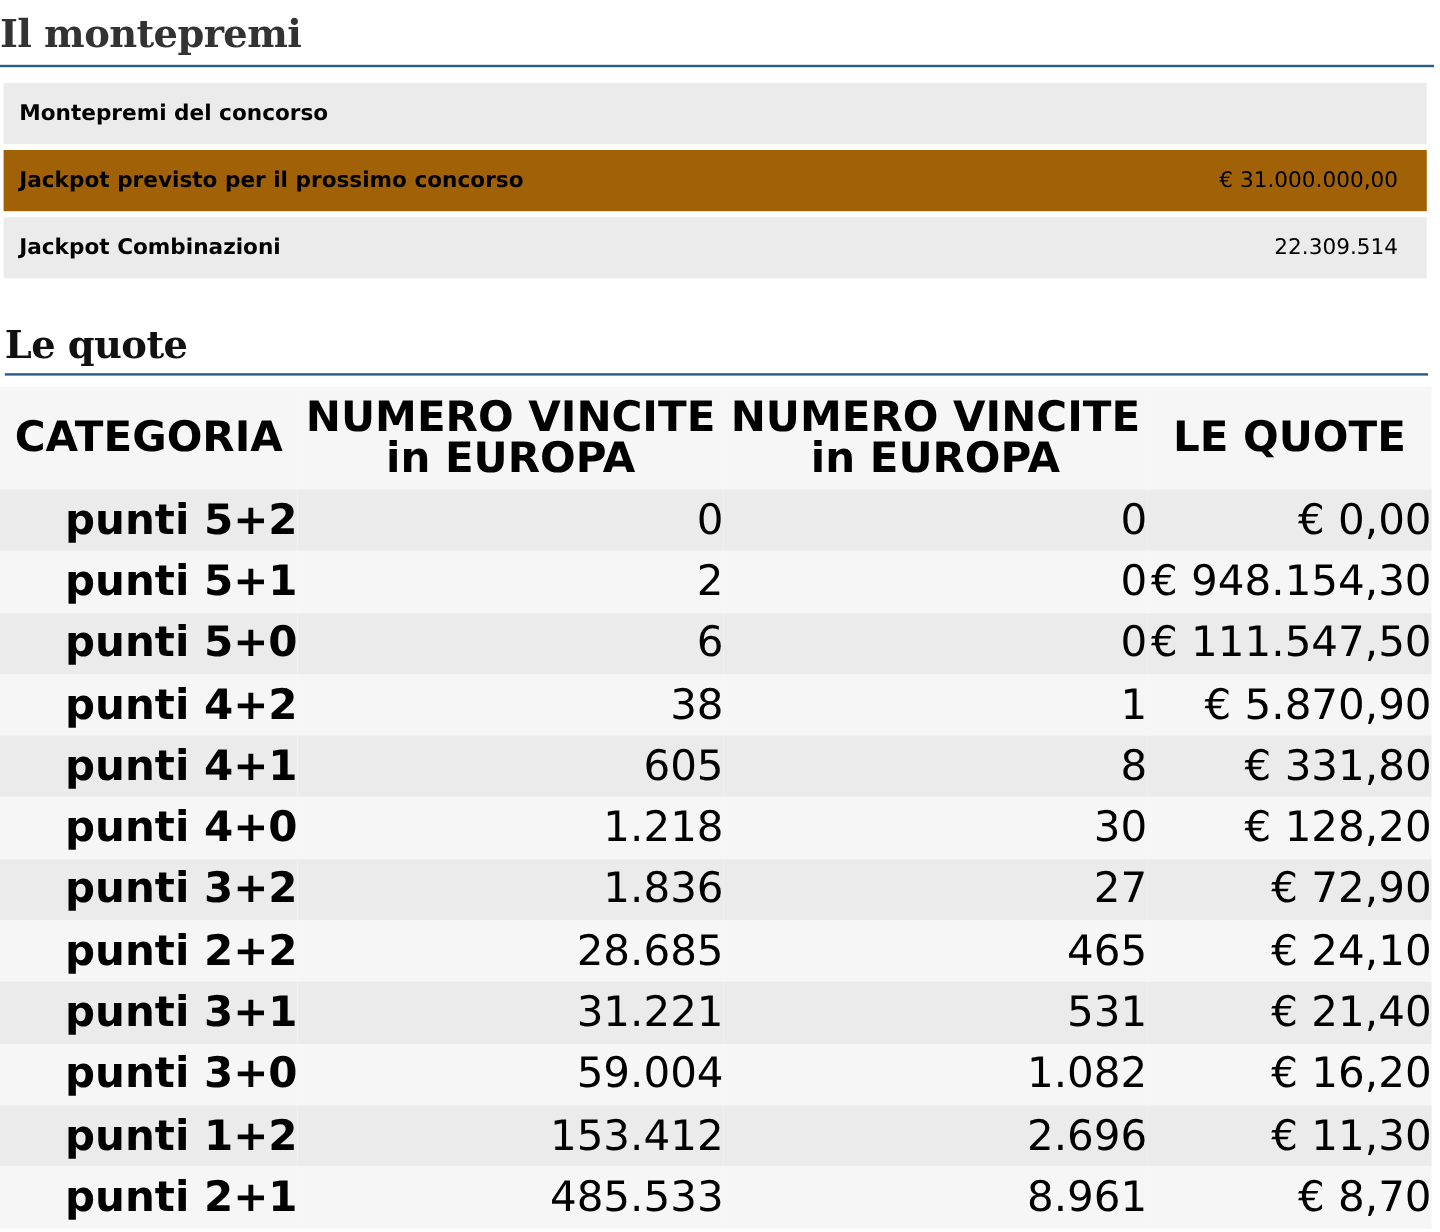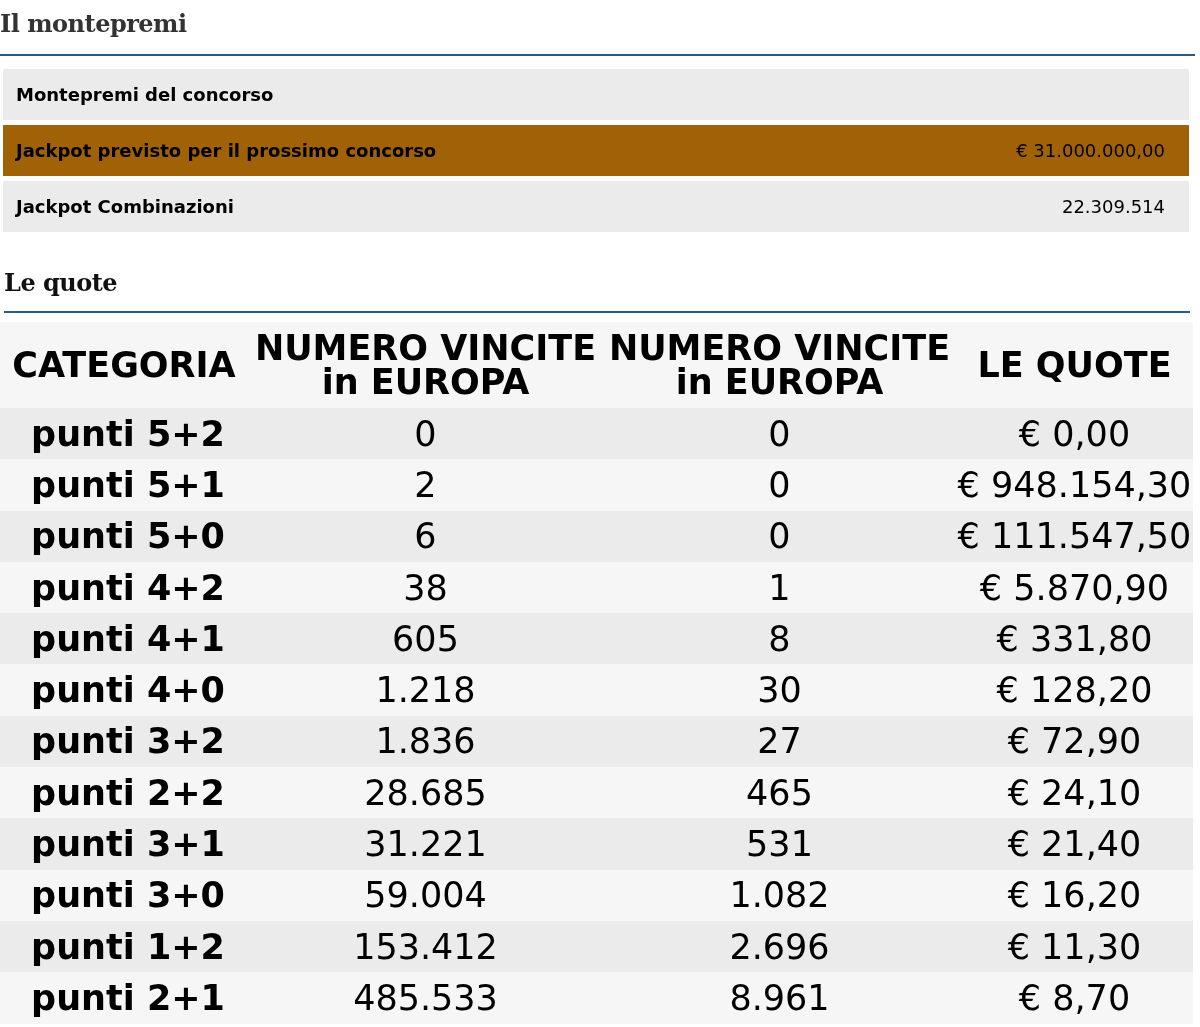--- a/index.html
+++ b/index.html
@@ -6,21 +6,21 @@
     body {
       width: 1200px;
       height: 1027px;
       overflow: hidden;
       position: relative;
       font-family: "DejaVu Sans", sans-serif;
       color: #000;
     }
     .section-title {
       font-family: "DejaVu Serif", "Liberation Serif", serif;
-      font-size: 24px;
+      font-size: 32px;
       color: #333;
       margin: 0;
       line-height: 1;
       letter-spacing: -0.5px;
     }
     .title-1 { position: absolute; left: 0; top: 12px; }
     .rule-1 { position: absolute; left: 0; top: 54px; width: 1195px; height: 2px; background: #2b5a84; }
     .title-2 { position: absolute; left: 4px; top: 271px; color: #111; }
     .rule-2 { position: absolute; left: 4px; top: 311px; width: 1186px; height: 2px; background: #2b5a84; }
 
@@ -54,21 +54,21 @@
     .quote-table thead tr { background: #f6f6f6; height: 86px; }
     .quote-table th {
       font-weight: bold;
       text-align: center;
       line-height: 34px;
       padding: 0;
     }
     .quote-table tbody tr { height: 51.3px; }
     .quote-table tbody tr:nth-child(odd) { background: #ebebeb; }
     .quote-table tbody tr:nth-child(even) { background: #f6f6f6; }
-    .quote-table td { padding: 0; text-align: center; }
+    .quote-table td { padding: 0; text-align: right; }
     .quote-table td.cat { font-weight: bold; padding-left: 8px; width: 240px; }
     .quote-table td.eu { width: 355px; }
     .quote-table td.it { width: 353px; }
     .th-cat { width: 240px; }
     .th-eu { width: 355px; }
     .th-it { width: 353px; }
   </style>
 </head>
 <body>
 

